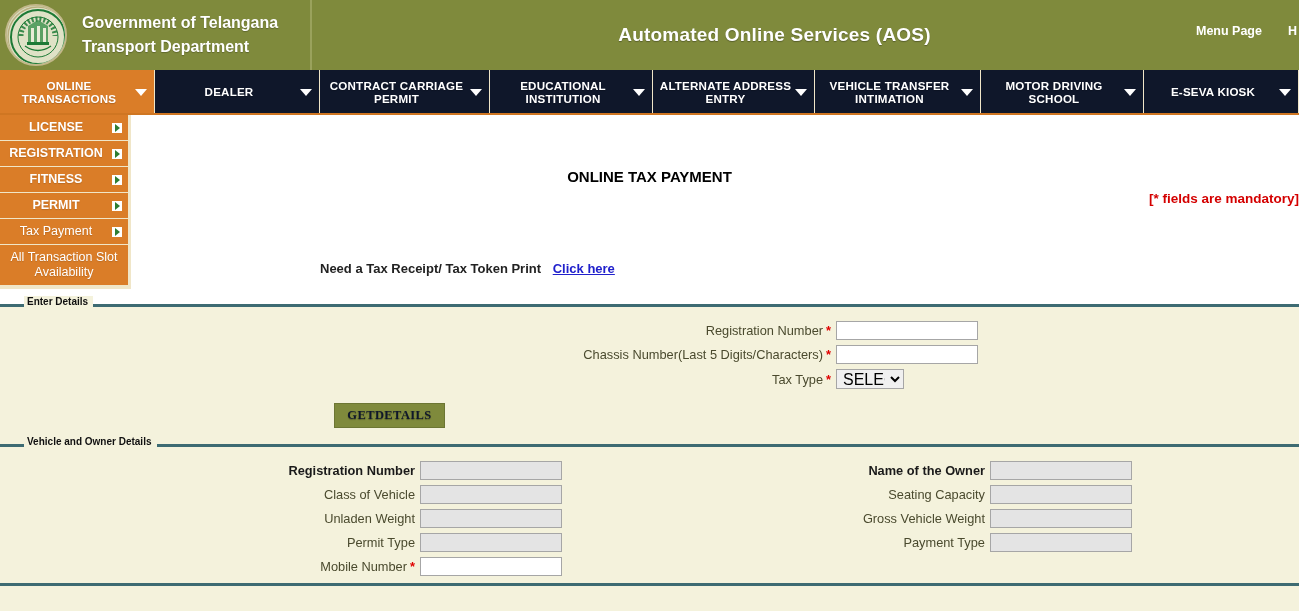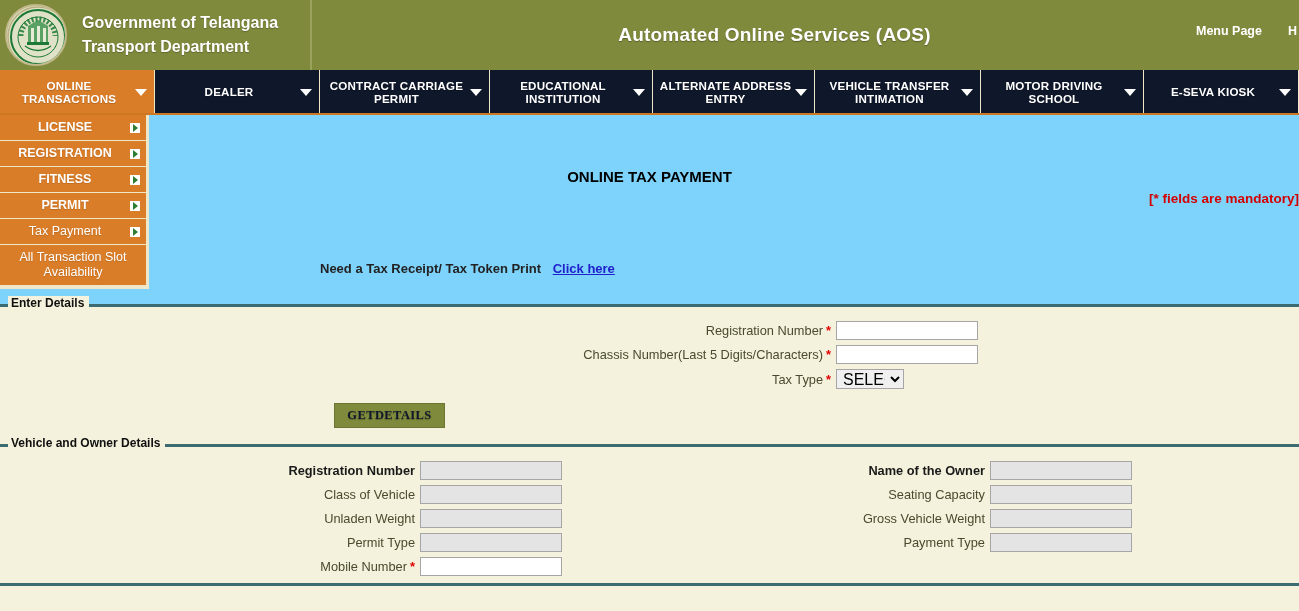--- a/index.html
+++ b/index.html
@@ -113,21 +113,21 @@
   .nav-alt    { flex: 0 0 162px; }
   .nav-vti    { flex: 0 0 166px; }
   .nav-mds    { flex: 0 0 163px; }
   .nav-esk    { flex: 1 1 auto; }
 
   
   .body-area { position: relative; }
   .sidebar {
     position: absolute;
     left: 0; top: 0;
-    width: 149px;
+    width: 131px;
     z-index: 5;
     border-right: 3px solid #f0e6c8;
     border-bottom: 3px solid #f0e6c8;
   }
   .side-item {
     position: relative;
     background: #da7d28;
     color: #ffffff;
     font-size: 12.5px;
     font-weight: bold;
@@ -150,21 +150,21 @@
     content: "";
     width: 0; height: 0;
     border-top: 4px solid transparent;
     border-bottom: 4px solid transparent;
     border-left: 5px solid #2e7d32;
   }
   .side-item.noarrow { padding: 5px 10px; }
 
   
   .main {
-    background: #7dd3fc;
+    background: #ffffff;
     min-height: 180px;
     position: relative;
     padding-top: 1px;
   }
   .page-title {
     text-align: center;
     font-size: 15px;
     font-weight: bold;
     color: #000000;
     margin-top: 52px;
@@ -194,24 +194,24 @@
   
   .fs {
     border: none;
     border-top: 3px solid #3d6b72;
     margin: 0;
     padding: 0;
     position: relative;
   }
   .fs-legend {
     position: absolute;
-    top: -11px; left: 8px;
+    top: -11px; left: 24px;
     background: #f4f2dc;
     padding: 0 5px 0 3px;
-    font-size: 12px;
+    font-size: 10px;
     font-weight: bold;
     color: #101010;
   }
   .fs-body { padding: 14px 0 10px 0; }
 
   .row {
     display: flex;
     align-items: center;
     margin-bottom: 5px;
   }

